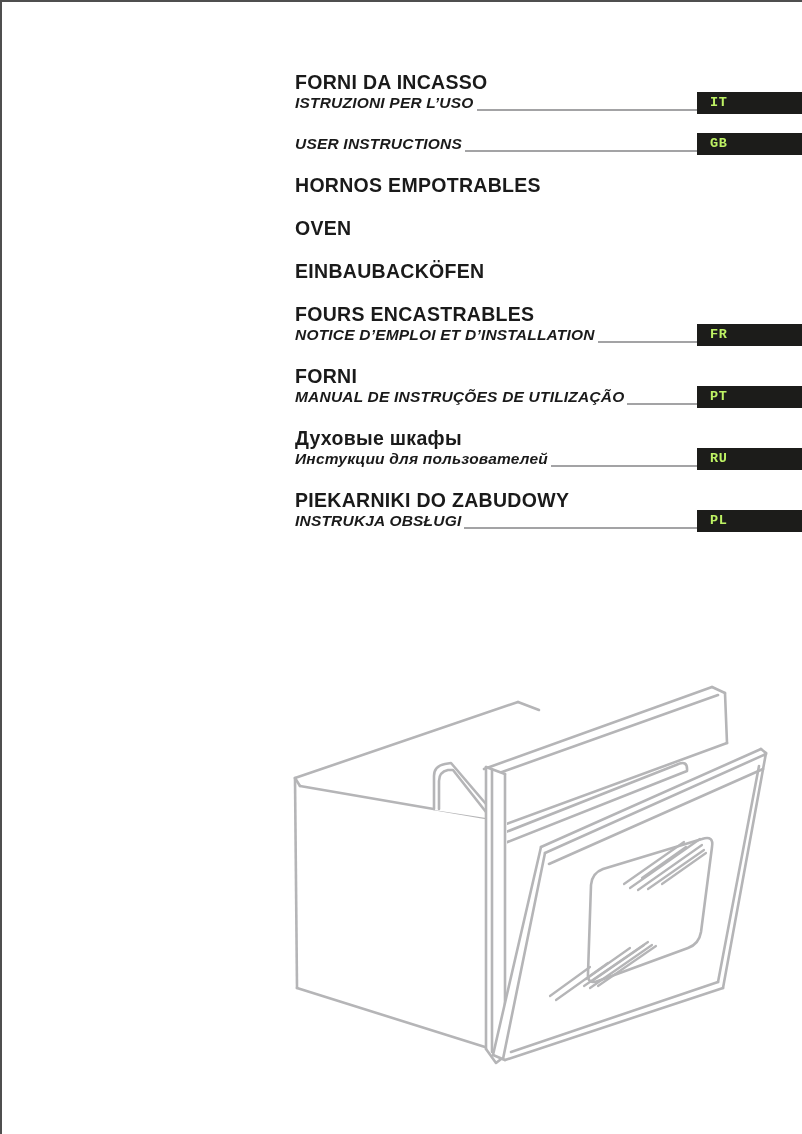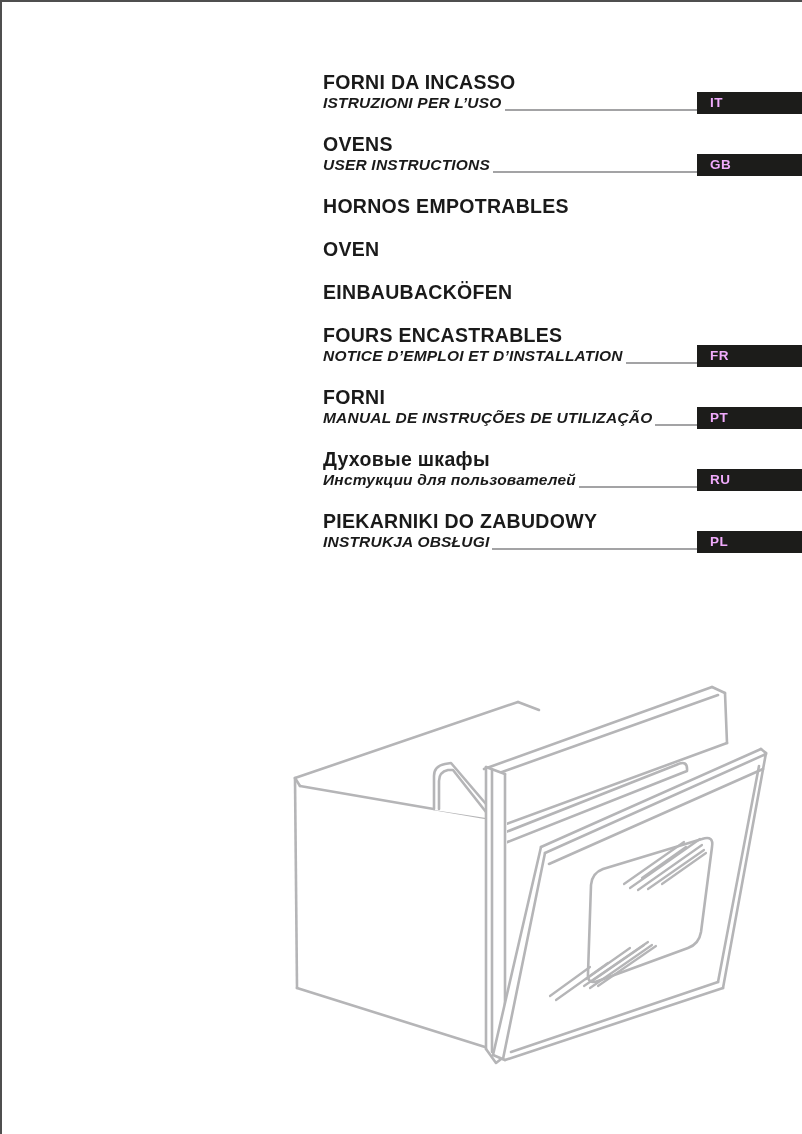--- a/index.html
+++ b/index.html
@@ -12,21 +12,21 @@
     overflow: hidden;
     position: relative;
     font-family: "Liberation Sans", sans-serif;
     color: #1a1a1a;
   }
   .sections {
     position: absolute;
     left: 293px; top: 70px;
     width: 507px;
   }
-  .lang-section { margin-bottom: 22px; margin-left: 28px; }
+  .lang-section { margin-bottom: 22px; }
   .lang-title {
     font-size: 19.5px;
     font-weight: 700;
     letter-spacing: 0.3px;
     line-height: 21px;
     white-space: nowrap;
   }
   .sub-row {
     position: relative;
     display: flex;
@@ -48,27 +48,28 @@
     background: #a3a3a5;
     margin: 0 0 1px 3px;
   }
   .badge {
     position: absolute;
     right: -105px; 
     bottom: -2px;
     width: 105px;
     height: 22px;
     background: #1c1c1a;
-    color: #f0abfc;
+    color: #bef264;
     font-size: 13.5px;
     font-weight: 700;
     letter-spacing: 0.6px;
     line-height: 22px;
     padding-left: 13px;
     box-sizing: border-box;
+    font-family: Liberation Mono, monospace;
   }
   .sub-row { padding-right: 48px; }
   .sub-row .badge { right: 0; }
   .illustration {
     position: absolute;
     left: 270px; top: 668px;
     width: 520px; height: 420px;
   }
   .illustration svg { display: block; width: 100%; height: 100%; }
 </style>
@@ -79,21 +80,20 @@
   <div class="lang-section">
     <div class="lang-title">FORNI DA INCASSO</div>
     <div class="sub-row">
       <span class="lang-subtitle">ISTRUZIONI PER L’USO</span>
       <span class="rule"></span>
       <span class="badge">IT</span>
     </div>
   </div>
 
   <div class="lang-section">
-    <div class="lang-title">OVENS</div>
     <div class="sub-row">
       <span class="lang-subtitle">USER INSTRUCTIONS</span>
       <span class="rule"></span>
       <span class="badge">GB</span>
     </div>
   </div>
 
   <div class="lang-section">
     <div class="lang-title">HORNOS EMPOTRABLES</div>
   </div>

